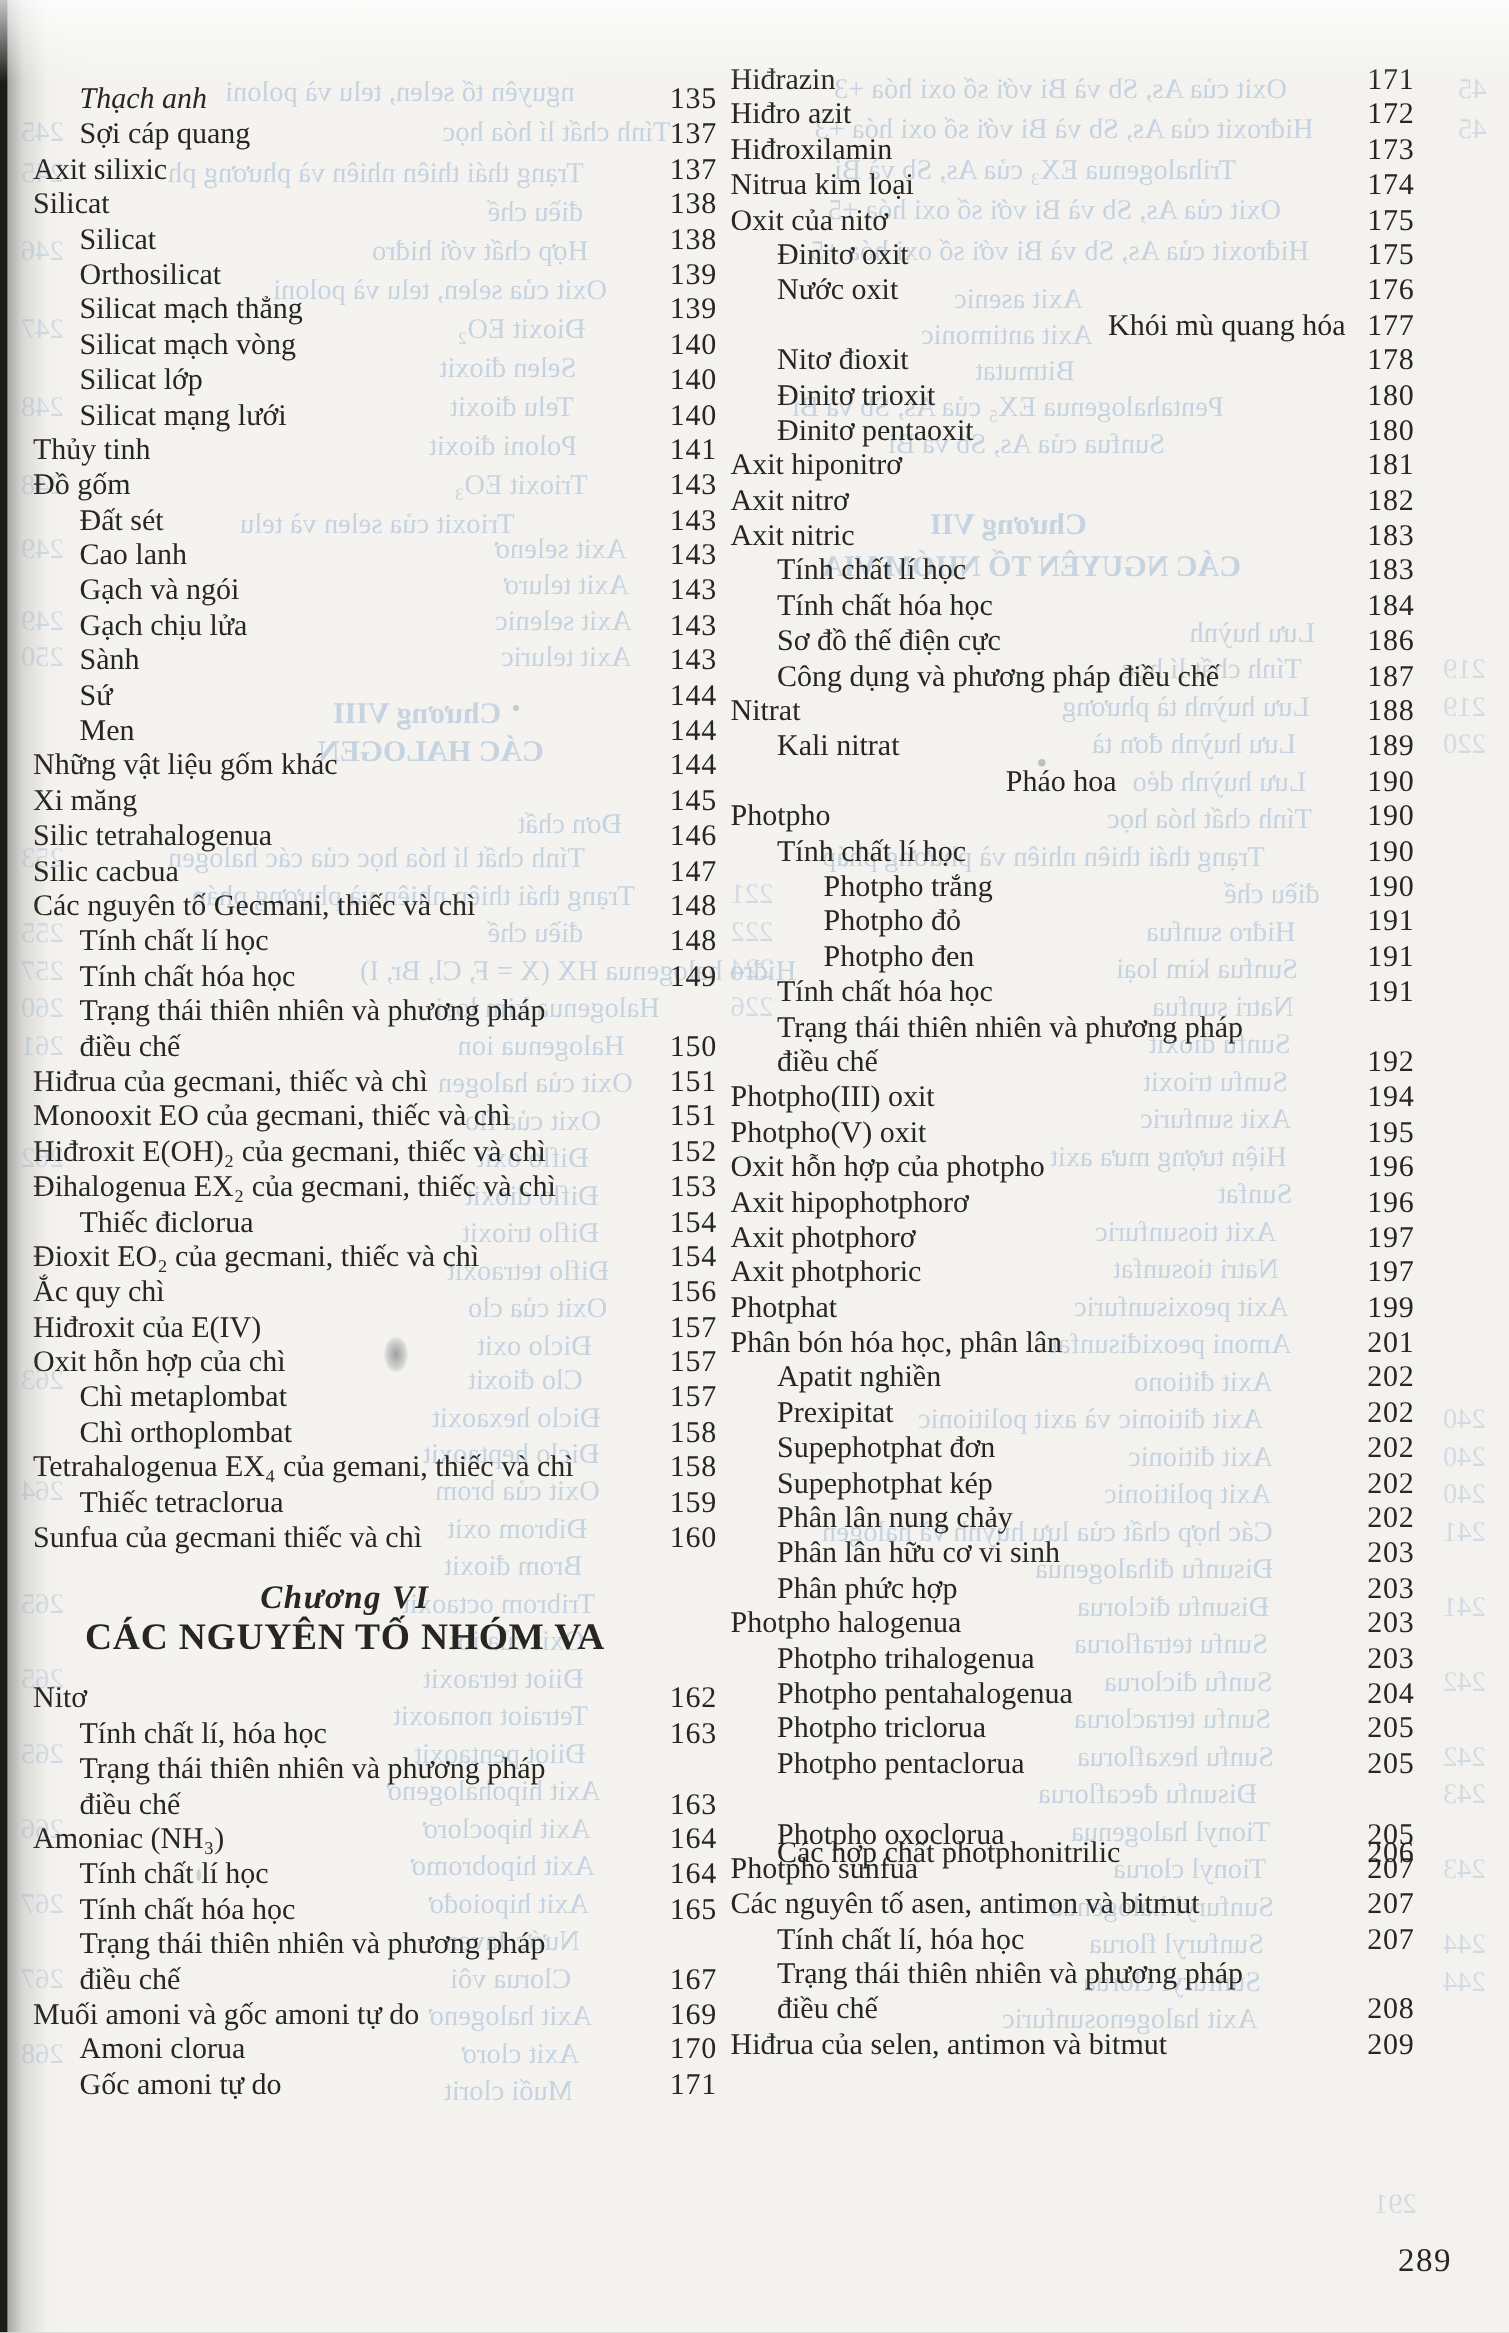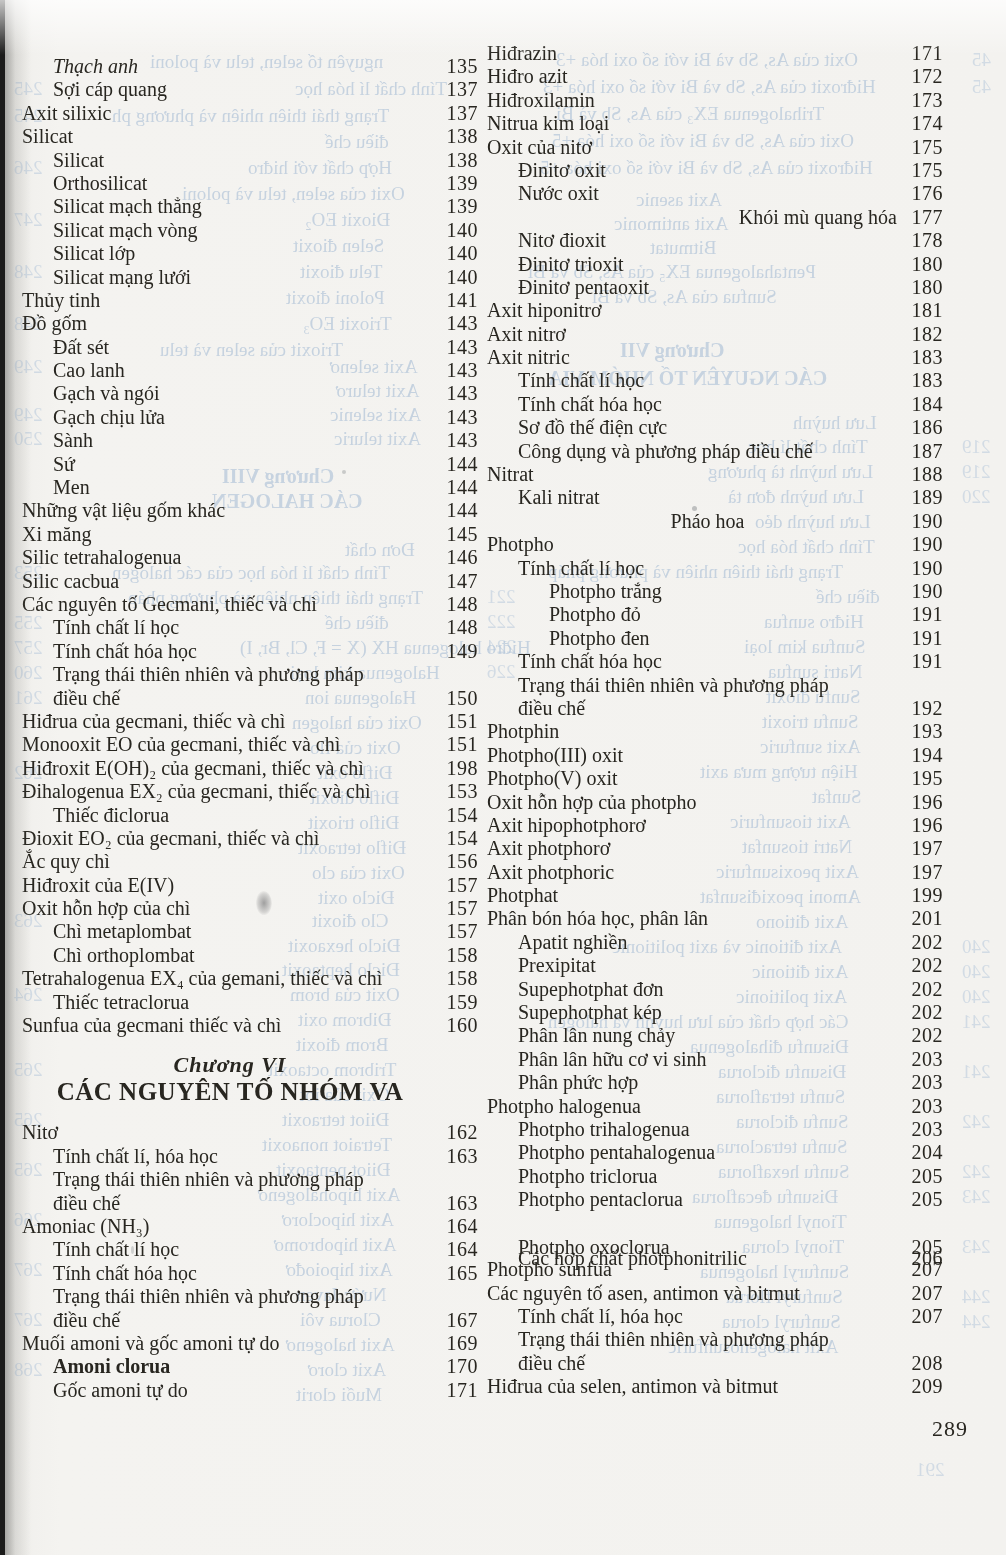--- a/index.html
+++ b/index.html
@@ -30,21 +30,21 @@
   
   .toc-col{position:absolute;width:456px;z-index:3;}
   .toc-col-left{left:22px;top:55px;}
   .toc-col-right{left:487px;top:42px;}
   .toc-row{display:flex;align-items:baseline;height:23.4px;line-height:23.4px;font-size:20px;white-space:nowrap;}
   .toc-row .t{flex:1 1 auto;}
   .toc-row .p{flex:0 0 auto;min-width:46px;text-align:right;letter-spacing:.5px;}
   .chapter-heading{text-align:center;margin:15px 40px 15px 0;}
   .chapter-kicker{font-weight:bold;font-style:italic;font-size:22px;line-height:26px;letter-spacing:1px;}
   .chapter-title{font-weight:bold;font-size:25px;line-height:28px;letter-spacing:.5px;}
-  .folio{position:absolute;left:0;top:1416px;width:968px;text-align:right;font-size:22px;z-index:3;letter-spacing:1px;}
+  .folio{position:absolute;left:0;top:1494px;width:968px;text-align:right;font-size:22px;z-index:3;letter-spacing:1px;}
   
   .speck{position:absolute;border-radius:50%;z-index:2;}
   .speck-1{left:256px;top:891px;width:16px;height:24px;background:radial-gradient(ellipse at center,rgba(90,90,92,.55),rgba(120,120,122,.25) 55%,rgba(140,140,142,0) 75%);border-radius:45% 55% 50% 50%;}
   .speck-2{left:692px;top:506px;width:5px;height:5px;background:rgba(110,115,120,.4);}
   .speck-3{left:342px;top:470px;width:4px;height:4px;background:rgba(120,125,130,.35);}
   .speck-4{left:131px;top:1246px;width:3px;height:8px;background:rgba(120,125,130,.3);}
 </style>
 </head>
 <body>
 
@@ -357,21 +357,21 @@
           <span class="p">151</span>
         </div>
 
         <div class="toc-row">
           <span class="t">Monooxit EO của gecmani, thiếc và chì</span>
           <span class="p">151</span>
         </div>
 
         <div class="toc-row">
           <span class="t">Hiđroxit E(OH)₂ của gecmani, thiếc và chì</span>
-          <span class="p">198</span>
+          <span class="p">152</span>
         </div>
 
         <div class="toc-row">
           <span class="t">Đihalogenua EX₂ của gecmani, thiếc và chì</span>
           <span class="p">153</span>
         </div>
 
         <div class="toc-row">
           <span class="t" style="padding-left: 31px;">Thiếc điclorua</span>
           <span class="p">154</span>
@@ -472,21 +472,21 @@
           <span class="t" style="padding-left: 31px;">điều chế</span>
           <span class="p">167</span>
         </div>
 
         <div class="toc-row">
           <span class="t">Muối amoni và gốc amoni tự do</span>
           <span class="p">169</span>
         </div>
 
         <div class="toc-row">
-          <span class="t" style="padding-left: 31px; font-weight: bold;">Amoni clorua</span>
+          <span class="t" style="padding-left: 31px;">Amoni clorua</span>
           <span class="p">170</span>
         </div>
 
         <div class="toc-row">
           <span class="t" style="padding-left: 31px;">Gốc amoni tự do</span>
           <span class="p">171</span>
         </div>
       </div>
   </div>
 
@@ -631,24 +631,20 @@
         <div class="toc-row">
           <span class="t" style="padding-left: 31px;">Trạng thái thiên nhiên và phương pháp</span>
           <span class="p"></span>
         </div>
 
         <div class="toc-row">
           <span class="t" style="padding-left: 31px;">điều chế</span>
           <span class="p">192</span>
         </div>
 
-        <div class="toc-row">
-          <span class="t">Photphin</span>
-          <span class="p">193</span>
-        </div>
 
         <div class="toc-row">
           <span class="t">Photpho(III) oxit</span>
           <span class="p">194</span>
         </div>
 
         <div class="toc-row">
           <span class="t">Photpho(V) oxit</span>
           <span class="p">195</span>
         </div>

